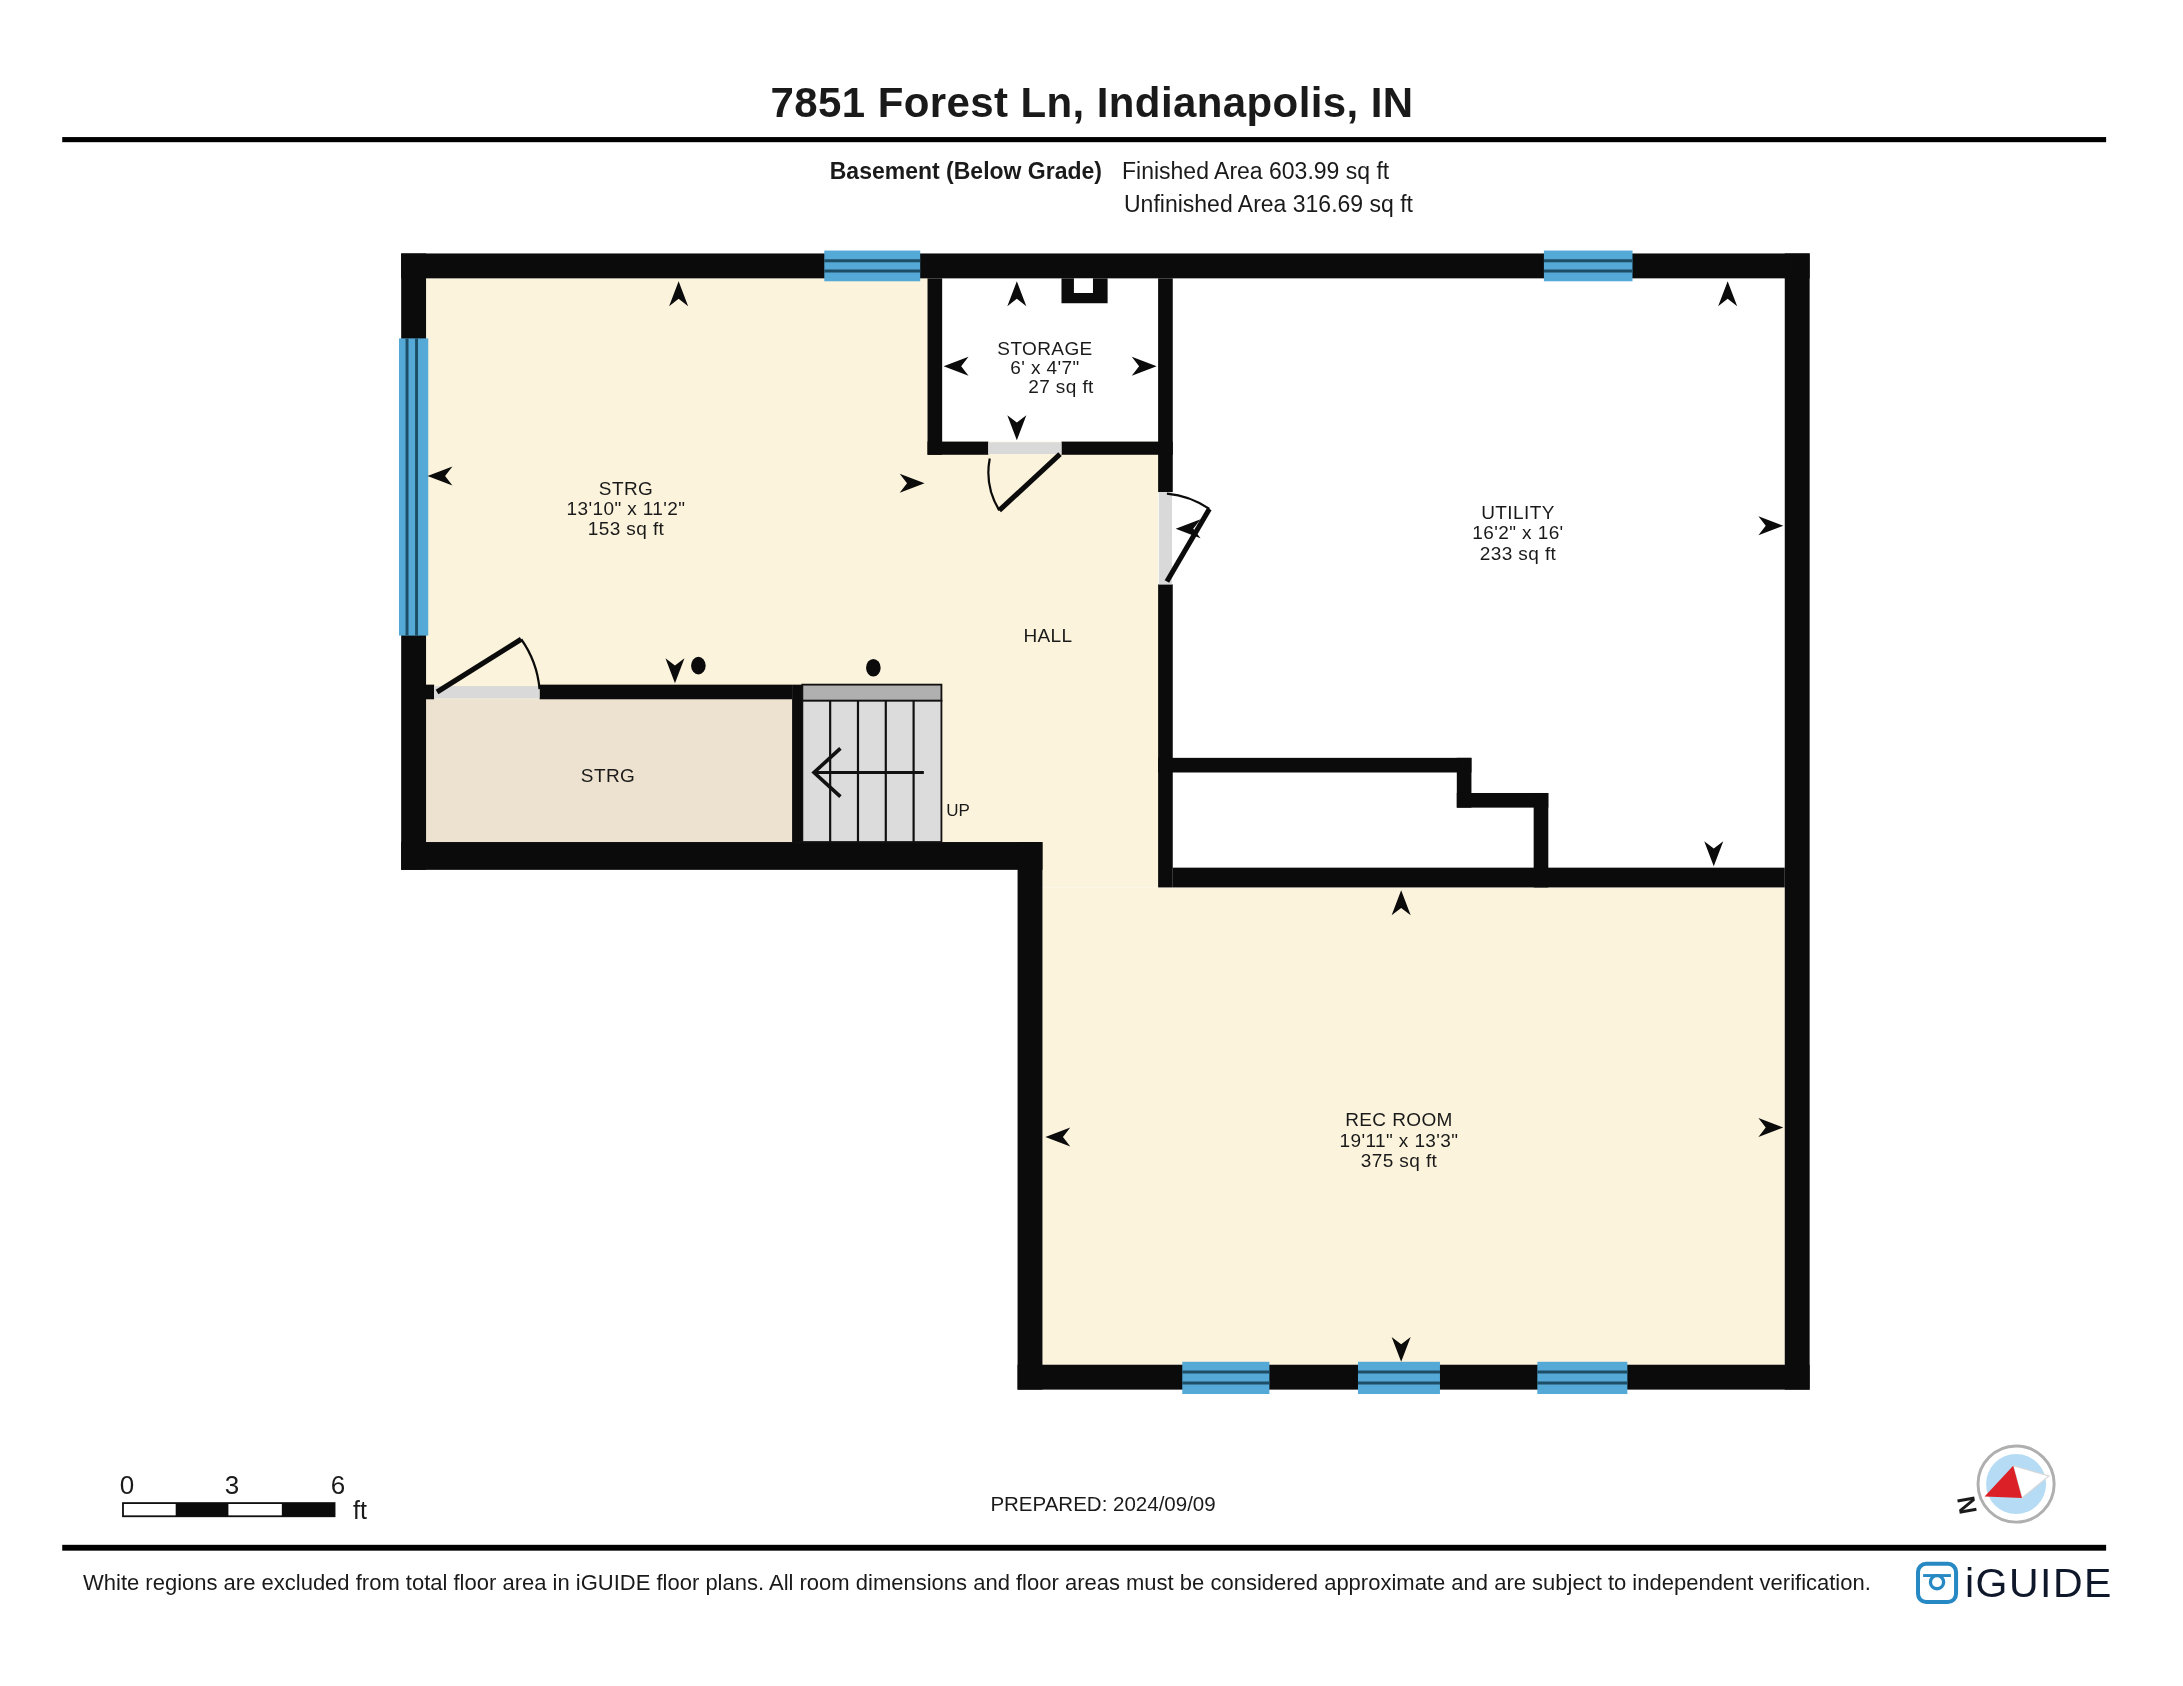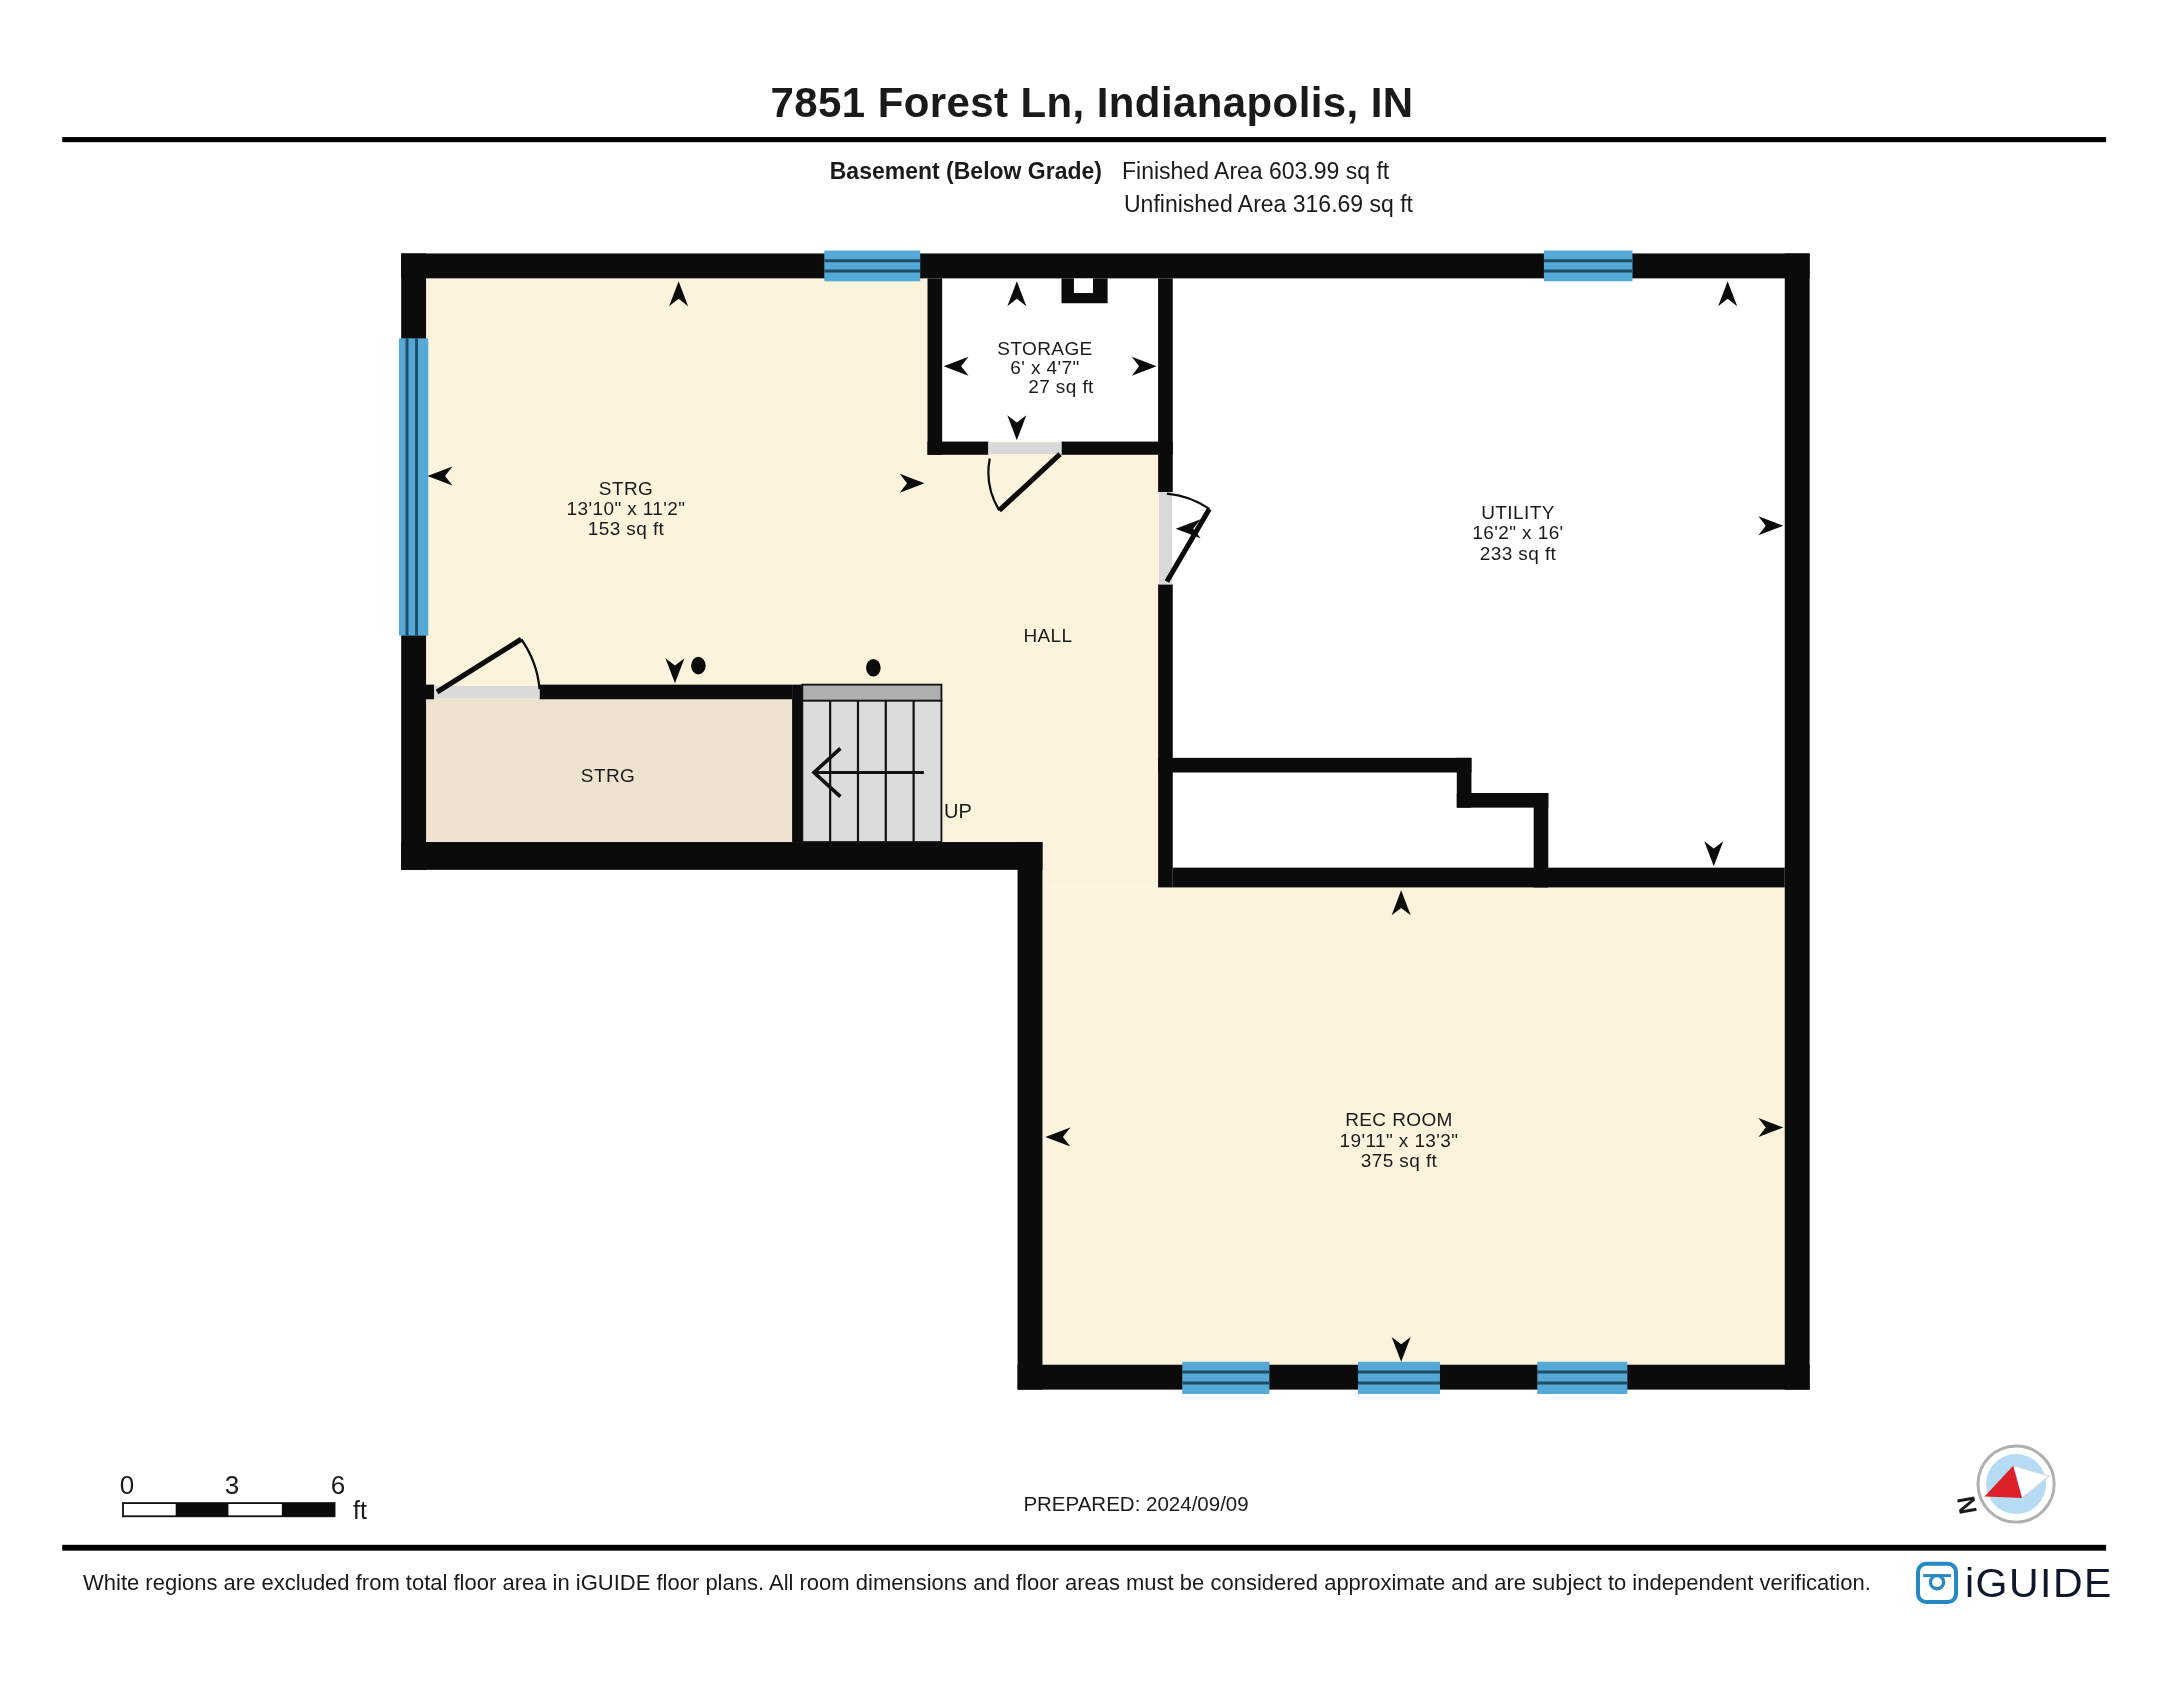--- a/index.html
+++ b/index.html
@@ -13,21 +13,21 @@
   .sub-bold{font-size:23px;font-weight:bold;}
   .sub-reg{font-size:23px;}
   .left-anchor{transform:translate(0,-50%);text-align:left;}
   .right-anchor{transform:translate(-100%,-50%);text-align:right;}
   .scale-num{font-size:26px;}
   .scale-unit{font-size:25px;}
   .prepared{font-size:20.5px;}
   .disclaimer{font-size:22px;}
   .brand-text{font-size:41px;color:#0f172a;letter-spacing:1.5px;font-weight:400;}
   .north{font-size:25px;font-weight:bold;transform:translate(-50%,-50%) rotate(-100deg);}
-  .up-lbl{font-size:20px;}
+  .up-lbl{font-size:17px;}
 </style>
 </head>
 <body>
 
 <svg id="plan-svg" width="2183" height="1687" viewBox="0 0 2982 2304">
 
   <rect x="85" y="187" width="2792" height="7" fill="#000"></rect>
   <rect x="85" y="2110" width="2792" height="8" fill="#000"></rect>
 
   <g>
@@ -192,19 +192,19 @@
 
 <div class="lbl room-name" style="left:1048px;top:636px;">HALL</div>
 <div class="lbl room-name" style="left:608px;top:776px;">STRG</div>
 <div class="lbl up-lbl" style="left:958px;top:811px;">UP</div>
 
 <div class="lbl scale-num" style="left:127px;top:1485px;">0</div>
 <div class="lbl scale-num" style="left:232px;top:1485px;">3</div>
 <div class="lbl scale-num" style="left:338px;top:1485px;">6</div>
 <div class="lbl scale-unit left-anchor" style="left:353px;top:1510px;">ft</div>
 
-<div class="lbl prepared" style="left:1136px;top:1504px;">PREPARED: 2024/09/09</div>
+<div class="lbl prepared" style="left:1103px;top:1504px;">PREPARED: 2024/09/09</div>
 
 <div class="lbl north" style="left:1967px;top:1505px;">N</div>
 
 <div class="lbl disclaimer left-anchor" style="left:83px;top:1583px;">White regions are excluded from total floor area in iGUIDE floor plans. All room dimensions and floor areas must be considered approximate and are subject to independent verification.</div>
 <div class="lbl brand-text left-anchor" style="left:1965px;top:1583px;">iGUIDE</div>
 
 
 </body></html>

